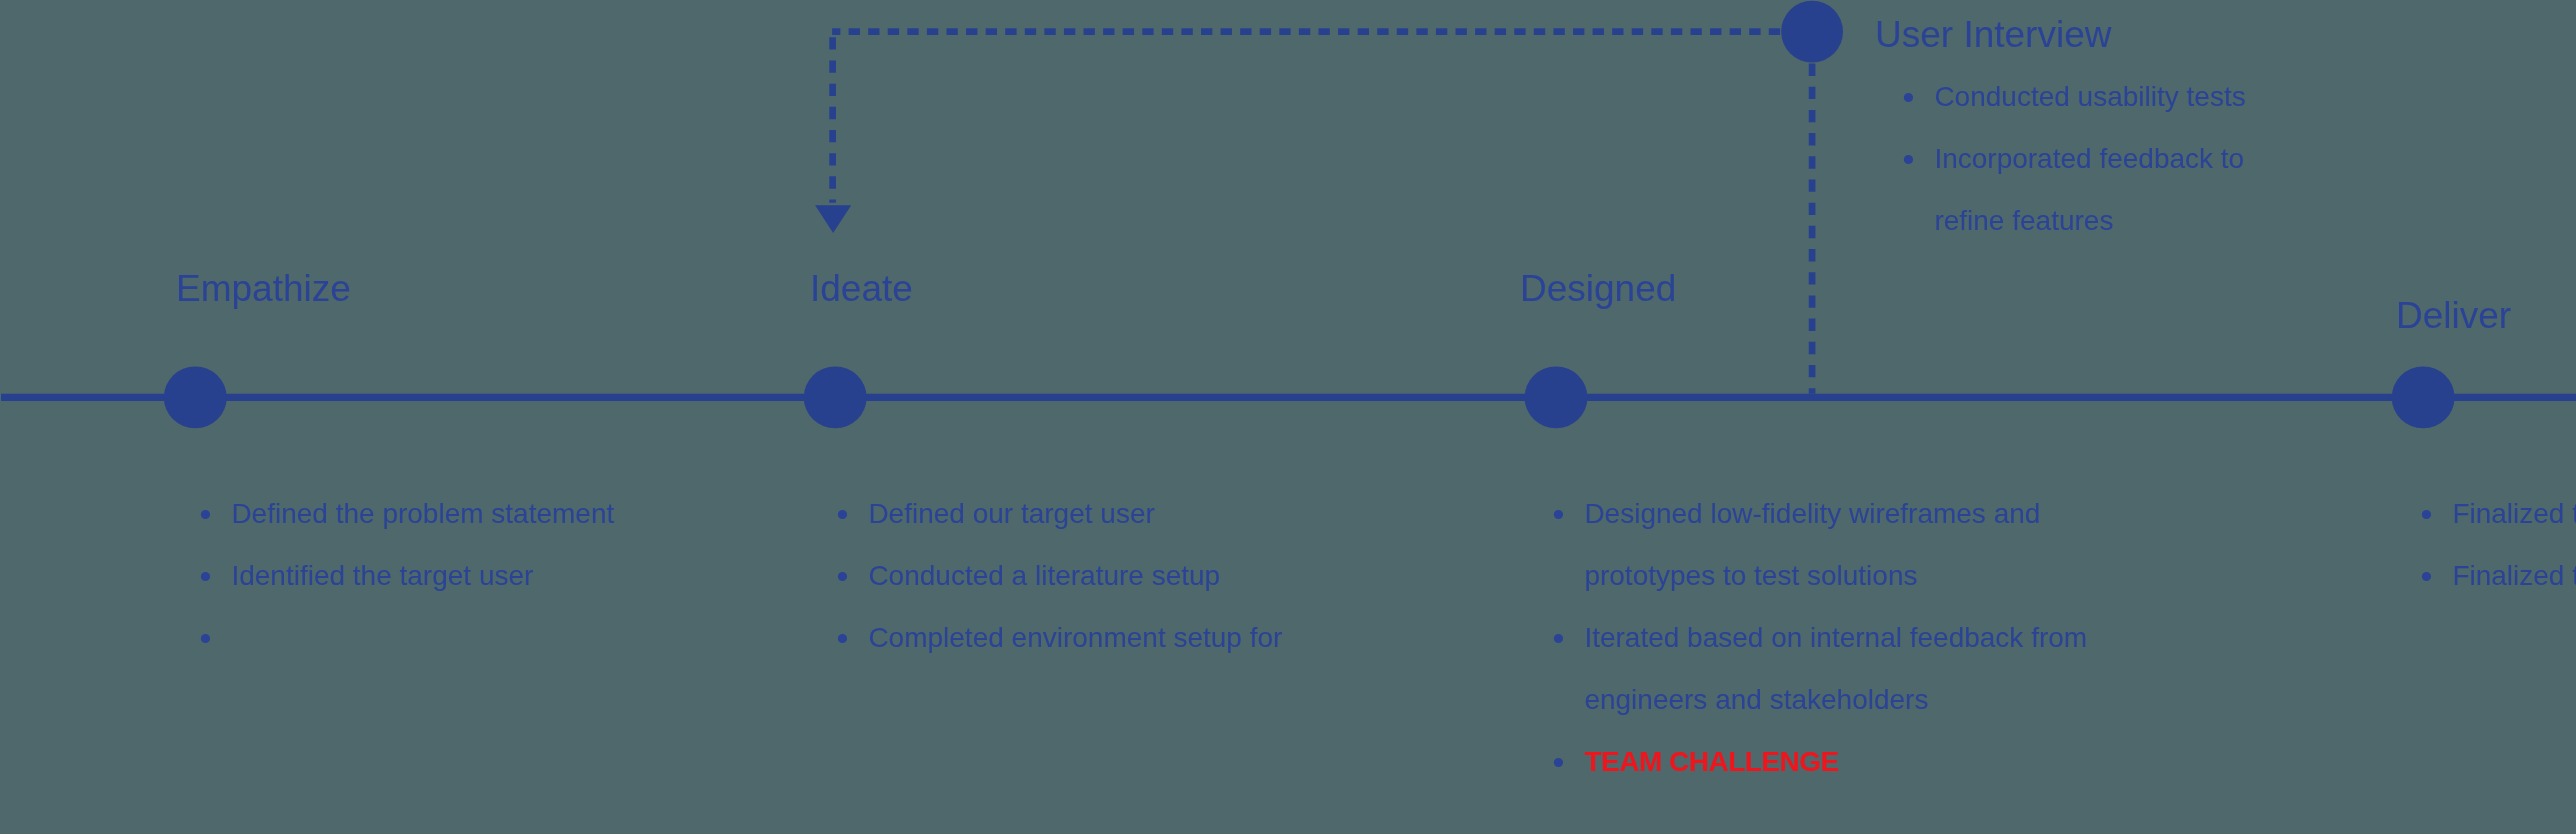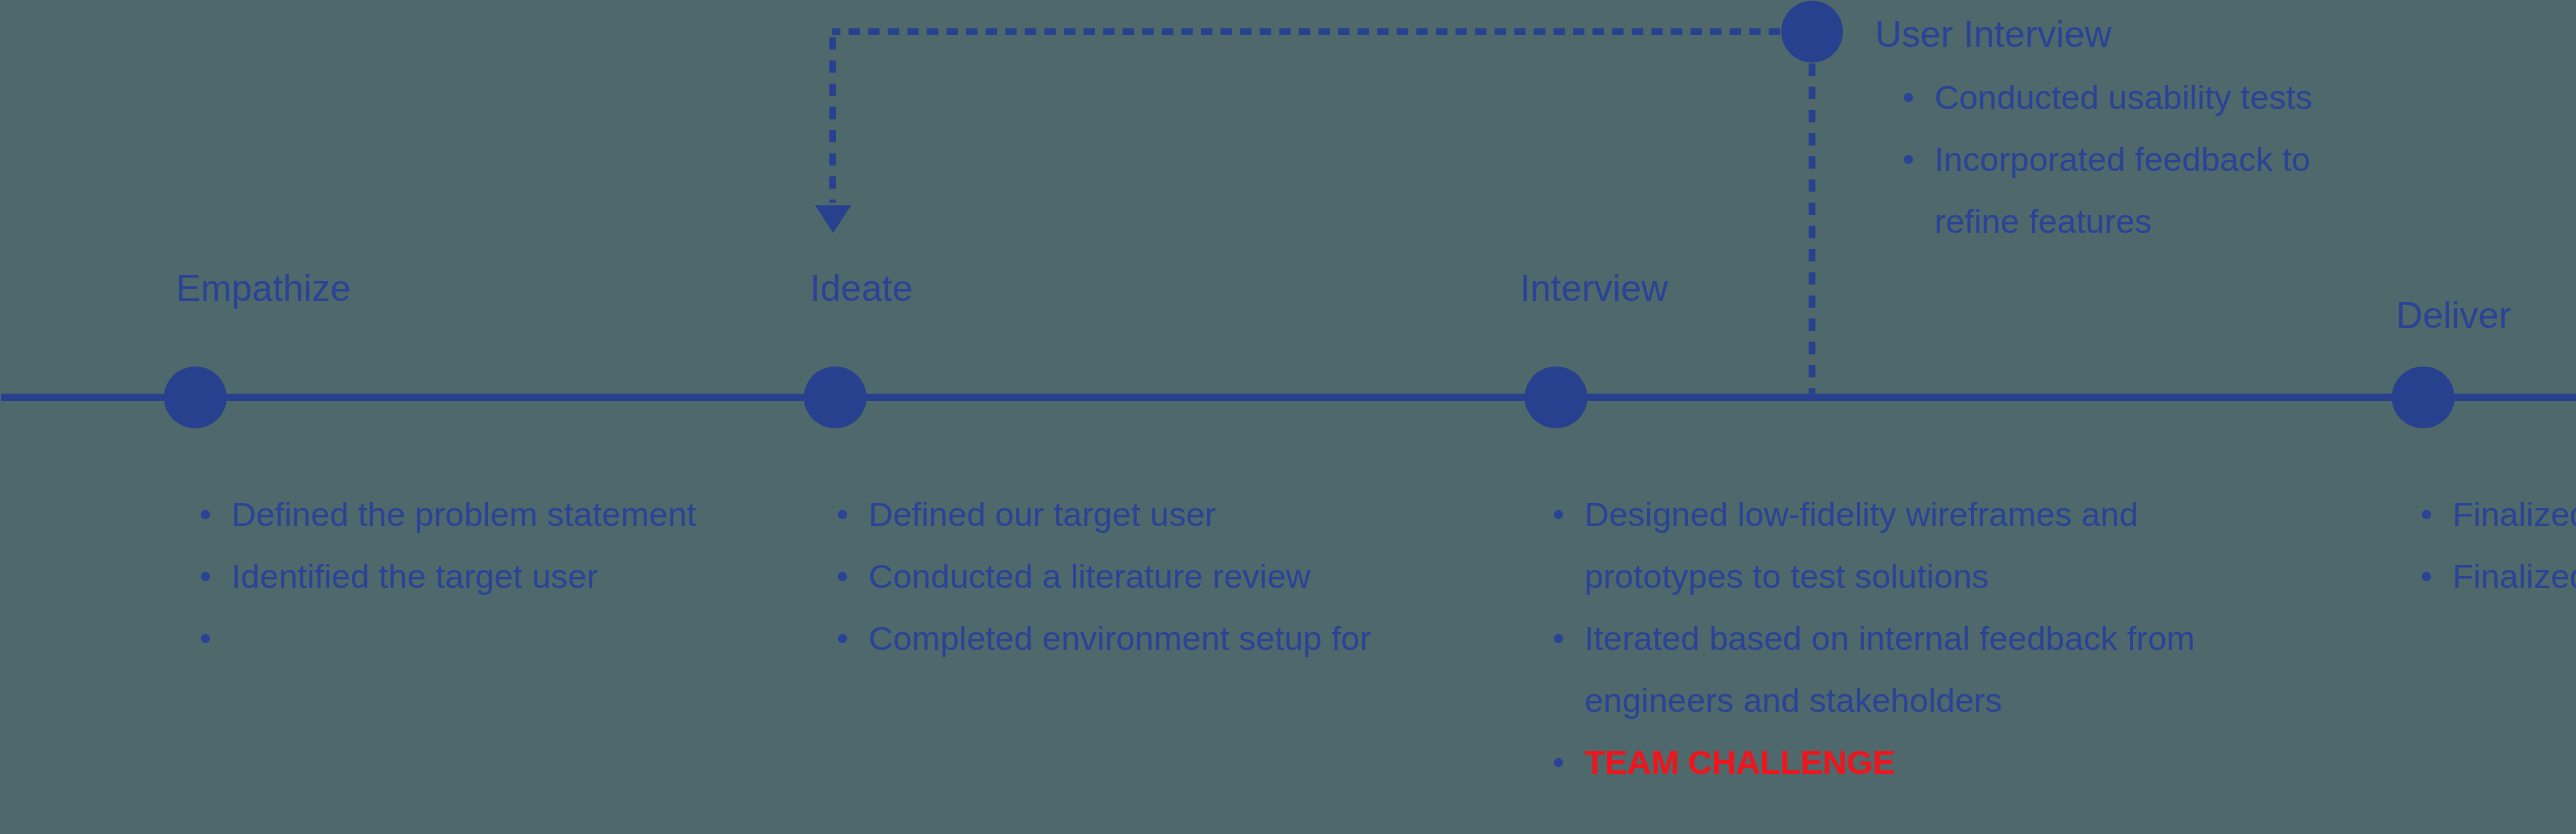--- a/index.html
+++ b/index.html
@@ -51,21 +51,21 @@
     width:23px;
     text-align:center;
     font-size:34px;
     line-height:34px;
     color:var(--text);
     flex:0 0 23px;
   }
   .b.hide{visibility:hidden;}
   .t{
     margin-left:14.4px;
-    font-size:34px;
+    font-size:28px;
     line-height:34px;
     color:var(--text);
   }
   .t.challenge{
     color:var(--challenge);
     font-weight:bold;
     letter-spacing:-0.5px;
   }
 </style>
 </head>
@@ -87,21 +87,21 @@
 
     <ellipse class="fl" cx="379" cy="771" rx="61" ry="60"></ellipse>
     <ellipse class="fl" cx="1621" cy="771" rx="61" ry="60"></ellipse>
     <ellipse class="fl" cx="3020" cy="771" rx="61" ry="60"></ellipse>
     <ellipse class="fl" cx="4703" cy="771" rx="61" ry="60"></ellipse>
     <ellipse class="fl" cx="3517" cy="61" rx="60" ry="60"></ellipse>
   </svg>
 
   <div class="stage-label lbl-empathize">Empathize</div>
   <div class="stage-label lbl-ideate">Ideate</div>
-  <div class="stage-label lbl-prototype">Interview</div>
+  <div class="stage-label lbl-prototype">Designed</div>
   <div class="stage-label lbl-deliver">Deliver</div>
   <div class="stage-label lbl-callout">User Interview</div>
 
   <div class="blist list-empathize">
     <div class="row">
       <span class="b">•</span>
       <span class="t">Defined the problem statement</span>
     </div>
     <div class="row">
       <span class="b">•</span>
@@ -112,21 +112,21 @@
     </div>
   </div>
 
   <div class="blist list-ideate">
     <div class="row">
       <span class="b">•</span>
       <span class="t">Defined our target user</span>
     </div>
     <div class="row">
       <span class="b">•</span>
-      <span class="t">Conducted a literature review</span>
+      <span class="t">Conducted a literature setup</span>
     </div>
     <div class="row">
       <span class="b">•</span>
       <span class="t">Completed environment setup for</span>
     </div>
   </div>
 
   <div class="blist list-prototype">
     <div class="row">
       <span class="b">•</span>

